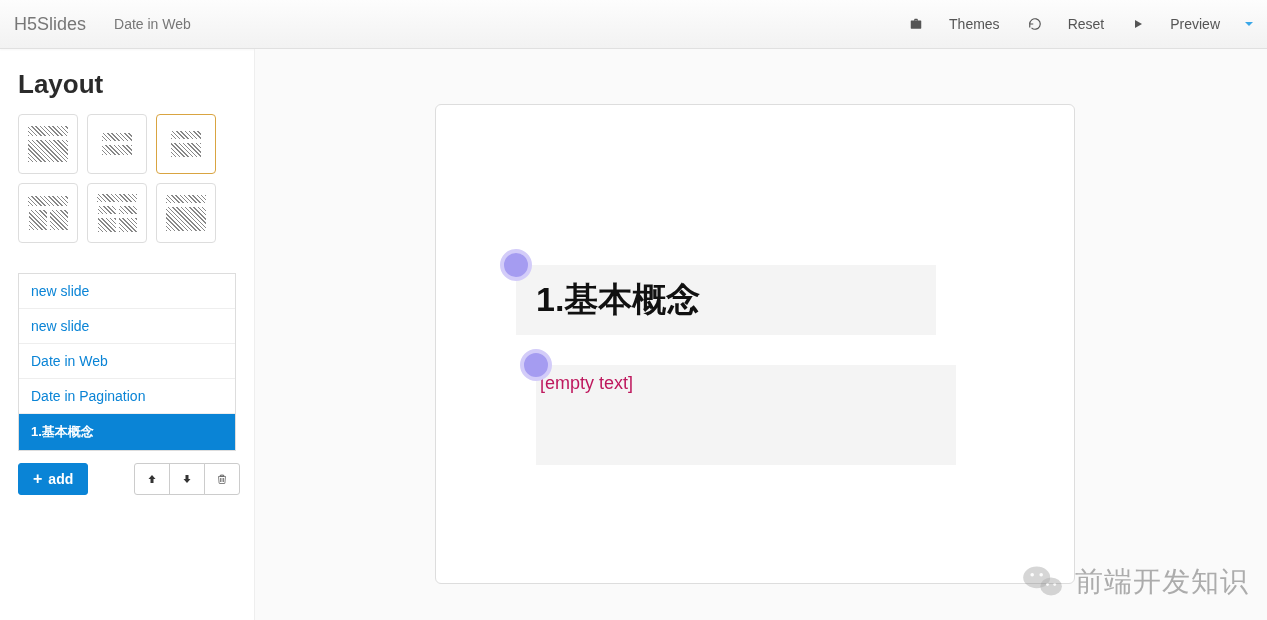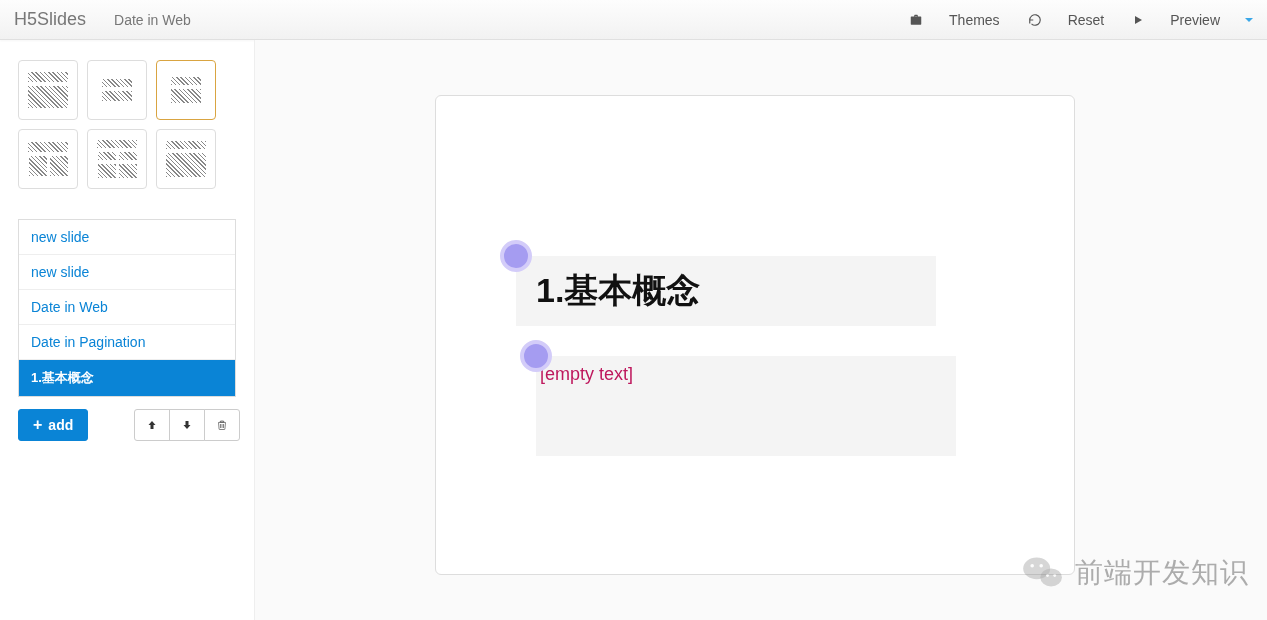--- a/index.html
+++ b/index.html
@@ -1,19 +1,19 @@
 <!DOCTYPE html>
 <html><head>
 <meta charset="utf-8">
 <style>
 * { box-sizing: border-box; margin: 0; padding: 0; }
 body { font-family: "Helvetica Neue", Helvetica, Arial, sans-serif; font-size: 14px; color: #333; background: #fff; width: 1267px; height: 620px; overflow: hidden; }
 
 
-.navbar { height: 40px; background: linear-gradient(#fdfdfd, #f2f2f2); border-bottom: 1px solid #e0e0e0; display: flex; align-items: center; padding: 0 14px; box-shadow: 0 1px 2px rgba(0,0,0,0.04); }
+.navbar { height: 49px; background: linear-gradient(#fdfdfd, #f2f2f2); border-bottom: 1px solid #e0e0e0; display: flex; align-items: center; padding: 0 14px; box-shadow: 0 1px 2px rgba(0,0,0,0.04); }
 .navbar .brand { font-size: 18px; color: #777; margin-right: 28px; }
 .navbar .subtitle { font-size: 14px; color: #777; }
 .navbar .spacer { flex: 1; }
 .navbar .nav-item { display: inline-flex; align-items: center; color: #555; margin-left: 28px; cursor: pointer; font-size: 14px; gap: 20px; }
 .navbar .nav-item svg { margin-right: 6px; }
 .navbar .nav-item .caret { margin-left: 5px; width: 0; height: 0; border-left: 4px solid transparent; border-right: 4px solid transparent; border-top: 4px solid #3aa7e8; }
 
 
 .wrap { display: flex; height: calc(100% - 40px); }
 .sidebar { width: 255px; padding: 20px 18px; border-right: 1px solid #eee; }
@@ -87,20 +87,21 @@
     <svg width="12" height="12" viewBox="0 0 24 24" fill="#555">
         <path d="M6 4l14 8-14 8z"></path>
       </svg>
     <span>Preview</span>
     <span class="caret"></span>
   </span>
 </div>
 
 <div class="wrap">
   <div class="sidebar">
+    <div class="section-title">Layout</div>
     <div class="layout-grid">
       <div class="layout-thumb">
         <div class="hatch bar-full"></div>
           <div class="hatch bar-half-h"></div>
       </div>
       <div class="layout-thumb">
         <div class="hatch bar-narrow"></div>
           <div class="hatch bar-small"></div>
       </div>
       <div class="layout-thumb selected">

